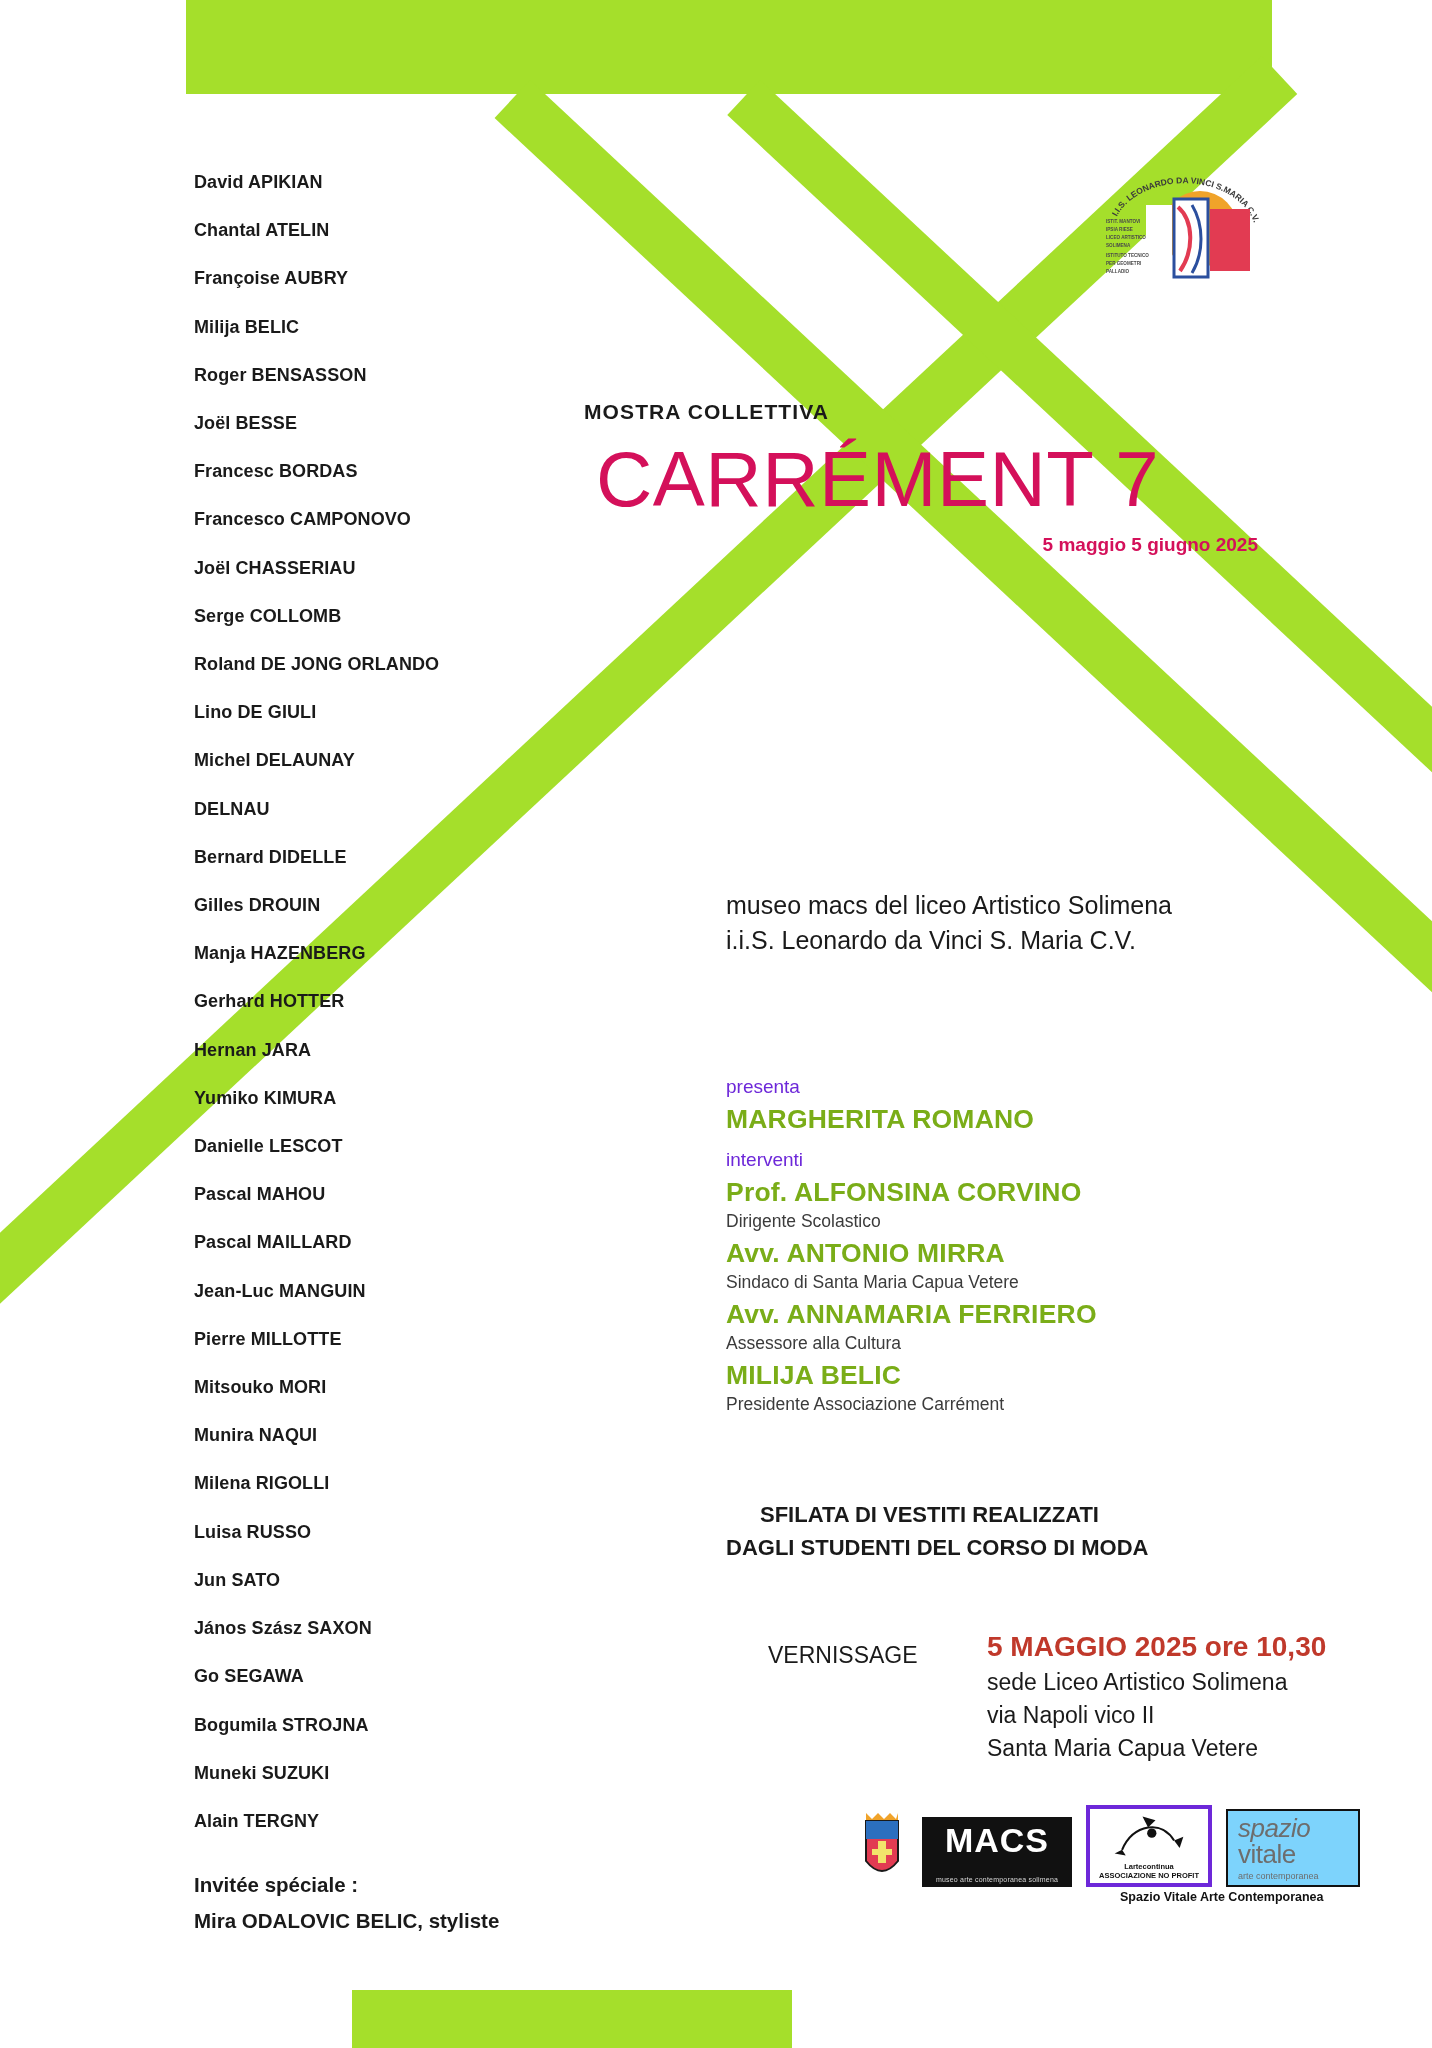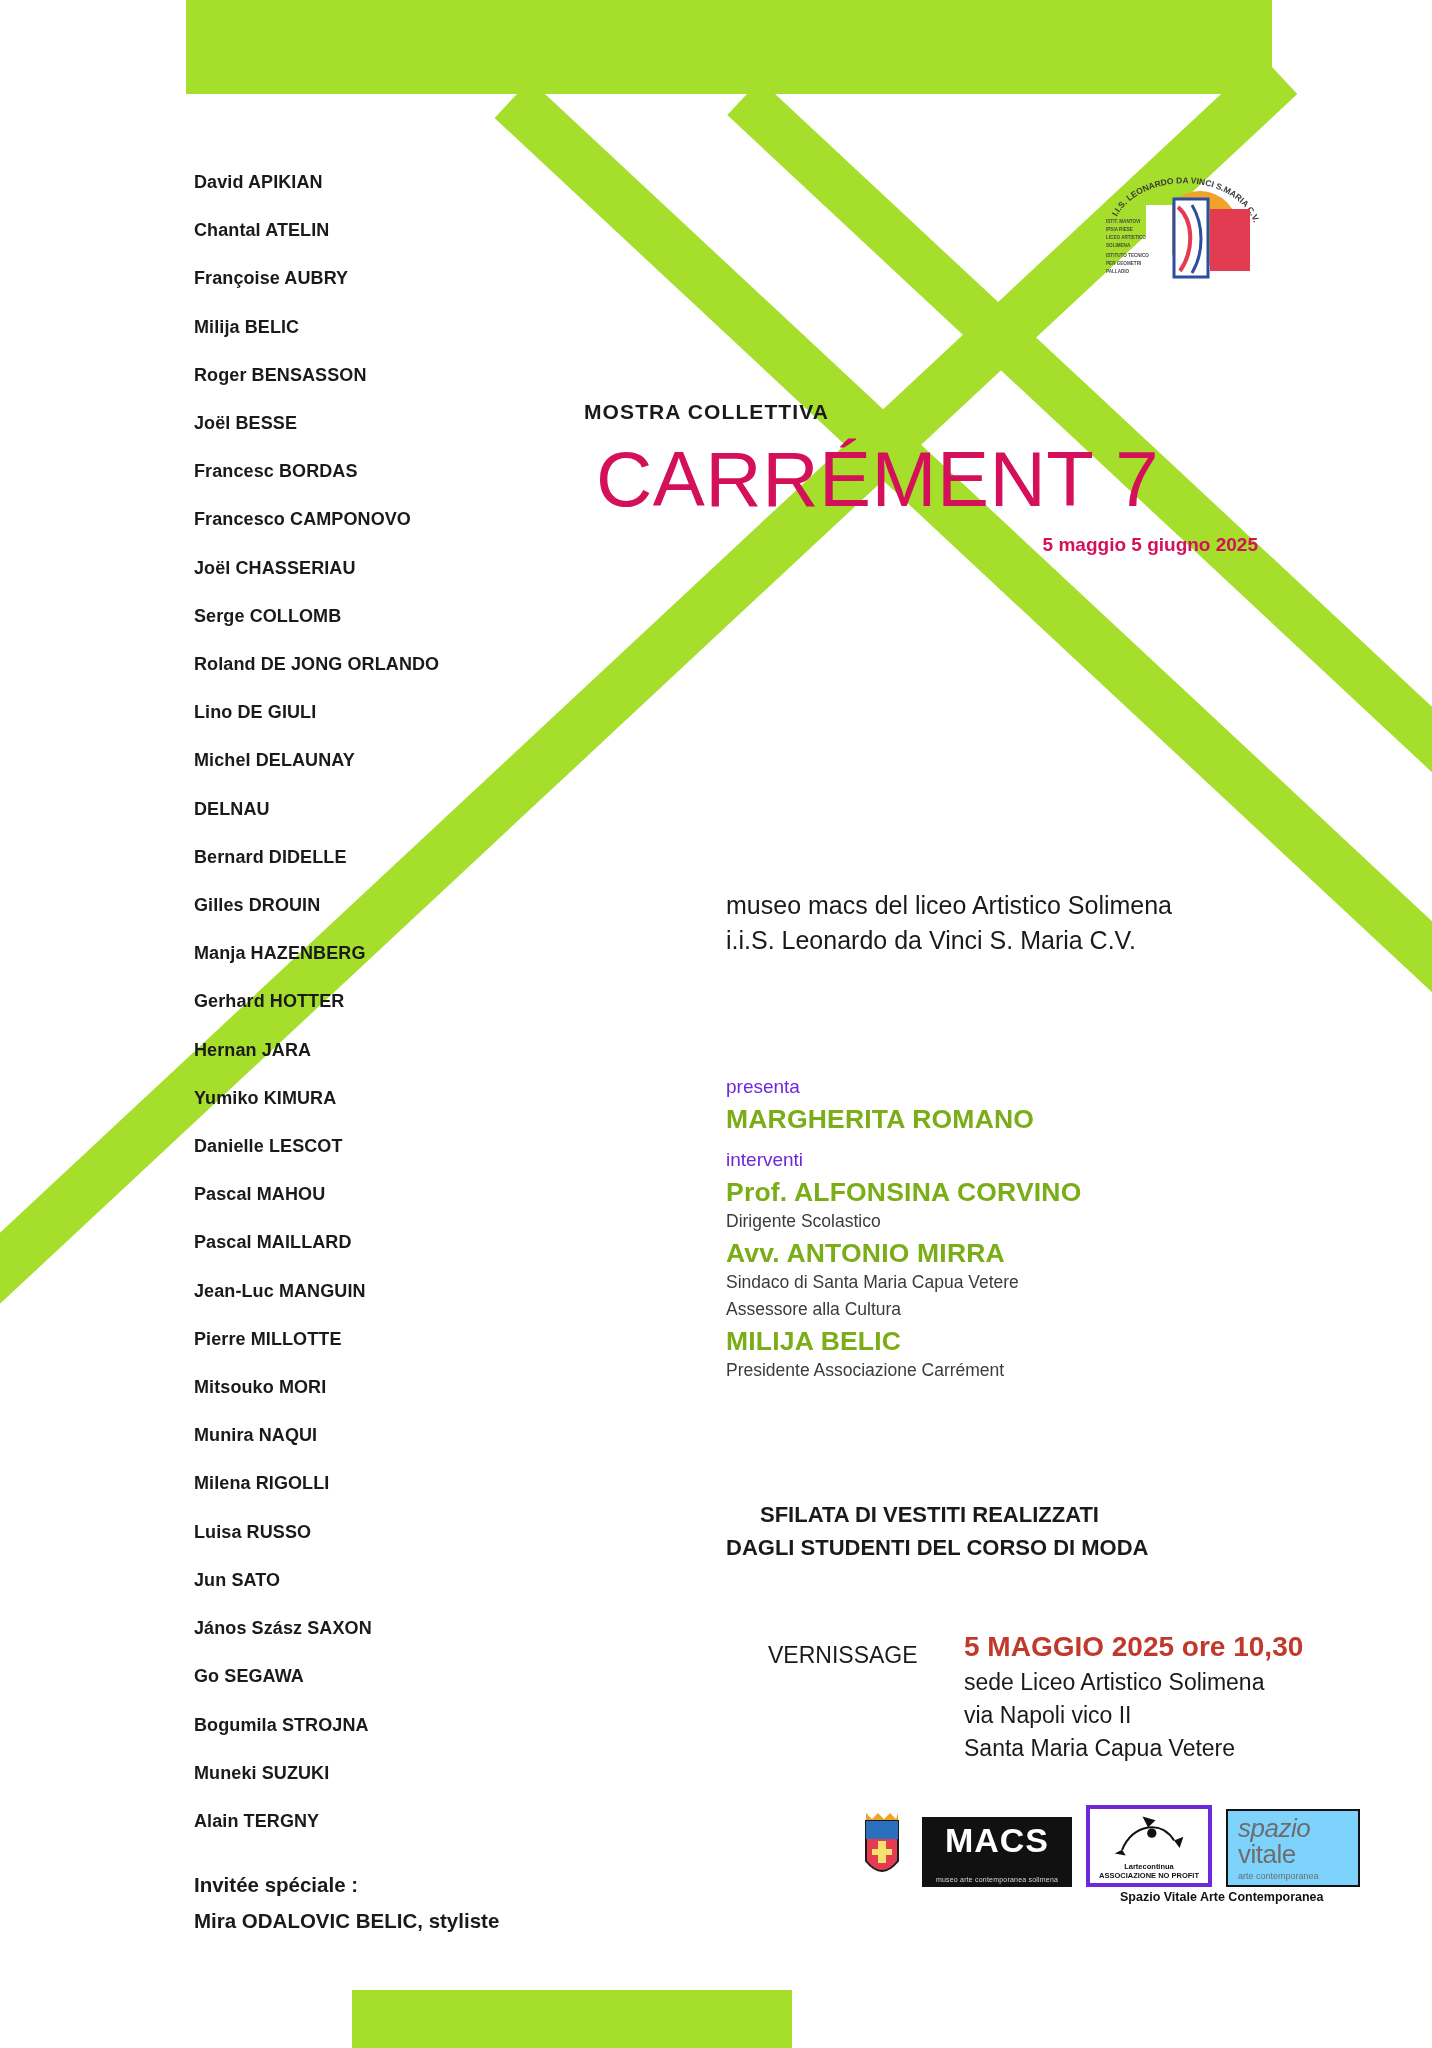--- a/index.html
+++ b/index.html
@@ -196,21 +196,21 @@
   .vern-label {
     position: absolute;
     left: 768px;
     top: 1642px;
     z-index: 6;
     font-size: 23px;
     color: #1a1a1a;
   }
   .vern-block {
     position: absolute;
-    left: 964px;
+    left: 987px;
     top: 1628px;
     z-index: 6;
   }
   .vern-main {
     font-size: 28px;
     font-weight: bold;
     color: #c0392b;
     line-height: 38px;
   }
   .vern-addr {
@@ -407,20 +407,21 @@
 
   <div class="credits">
     <div class="c-label">presenta</div>
     <div class="c-name">MARGHERITA ROMANO</div>
     <div class="c-label">interventi</div>
 
     <div class="c-name">Prof. ALFONSINA CORVINO</div>
     <div class="c-role">Dirigente Scolastico</div>
     <div class="c-name">Avv. ANTONIO MIRRA</div>
     <div class="c-role">Sindaco di Santa Maria Capua Vetere</div>
+    <div class="c-name">Avv. ANNAMARIA FERRIERO</div>
     <div class="c-role">Assessore alla Cultura</div>
     <div class="c-name">MILIJA BELIC</div>
     <div class="c-role">Presidente Associazione Carrément</div>
   </div>
 
   <div class="sfilata">
     <div class="l1">SFILATA DI VESTITI REALIZZATI</div>
     <div>DAGLI STUDENTI DEL CORSO DI MODA</div>
   </div>
 

